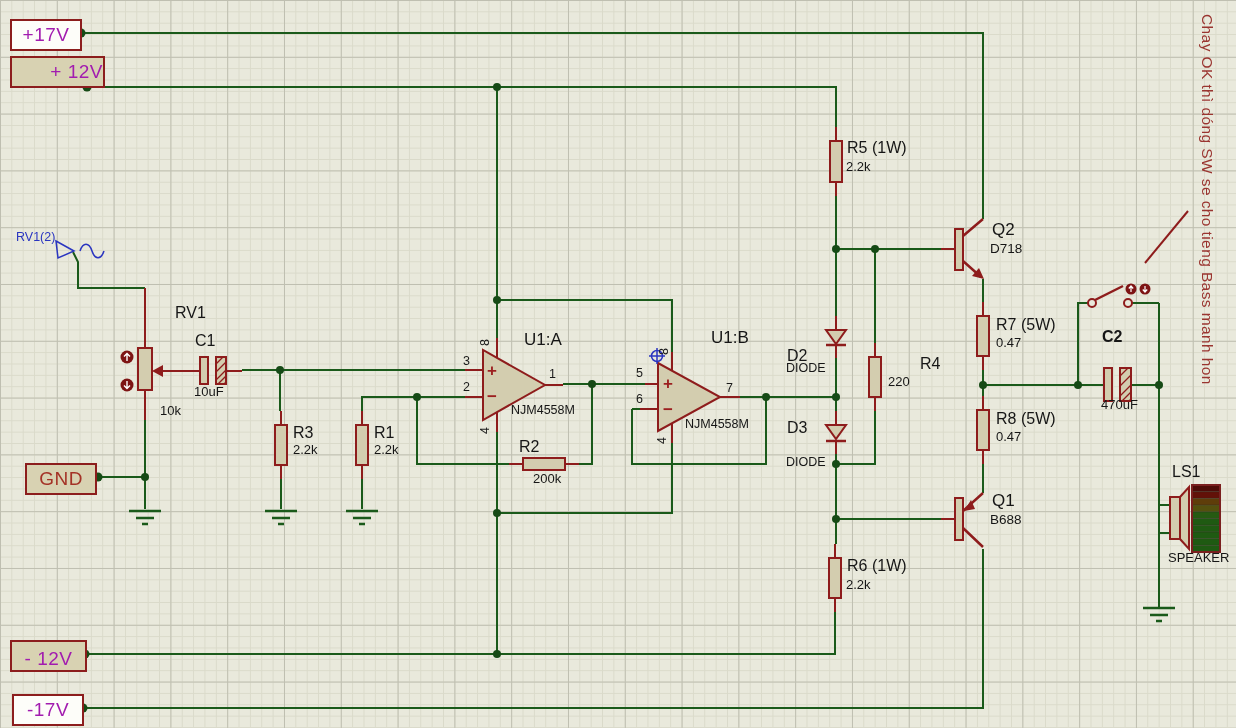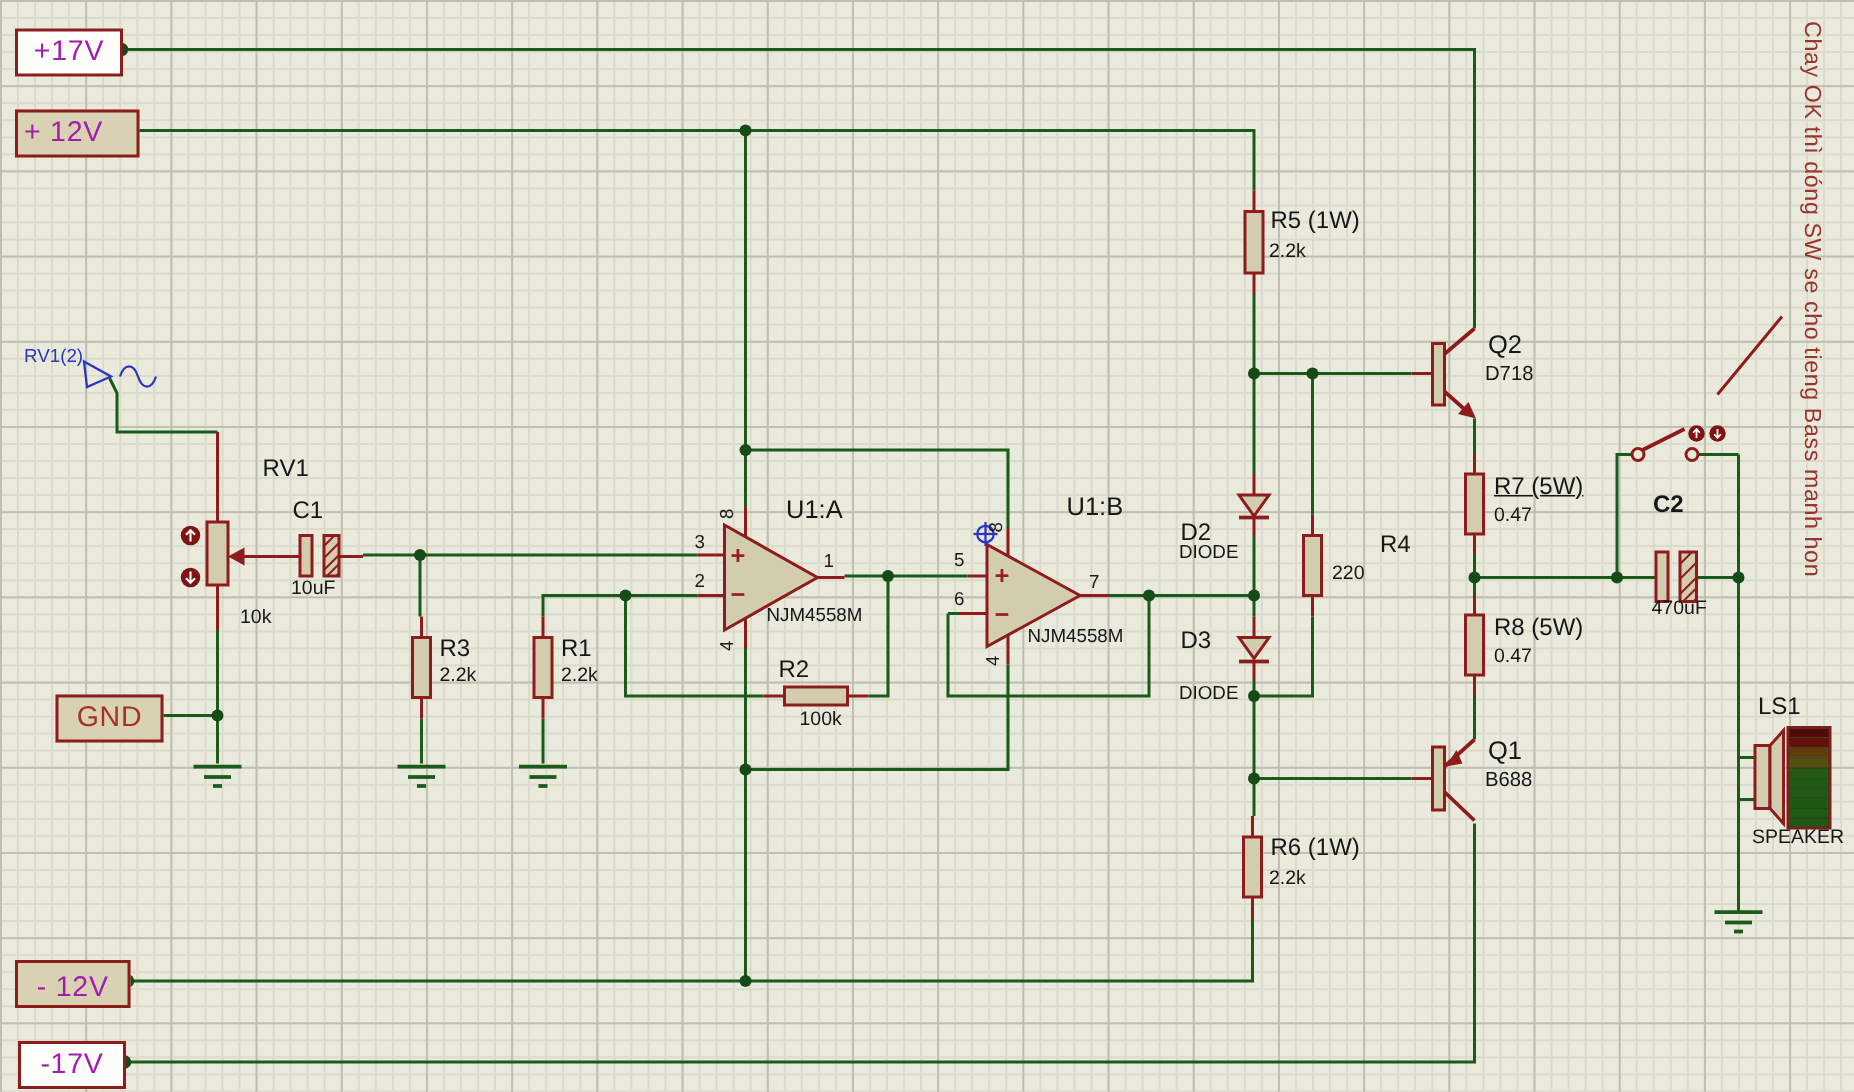--- a/index.html
+++ b/index.html
@@ -20,21 +20,21 @@
   .val{font-size:13px;}
   .chip{font-size:12.5px;}
   .pnum{font-size:12.5px;color:#1a1a1a;}
   .rot{transform:rotate(-90deg);transform-origin:center center;}
   .sgn{position:absolute;color:#9c1f1f;font-size:17px;font-weight:bold;line-height:1;}
   .blue{color:#2a35c0;font-size:12.5px;}
   .term{position:absolute;border:2px solid #8c1d1d;display:flex;align-items:center;justify-content:center;
         font-size:19px;color:#a21caf;letter-spacing:.5px;}
   .tan{background:#d8d2b2;}
   .white{background:#fdfdf9;}
-  .gndtxt{color:#a43226;margin-left:12px;}
+  .gndtxt{color:#a43226;}
   .note{position:absolute;left:1216px;top:14px;width:392px;height:19px;font-size:15.5px;color:#9a3530;
         transform:rotate(90deg);transform-origin:0 0;letter-spacing:.4px;}
 </style>
 </head>
 <body>
 
 <div id="canvas">
 
   <svg id="wires" width="1236" height="728" viewBox="0 0 1236 728">
 
@@ -225,21 +225,21 @@
         <circle cx="87" cy="87" r="4.5"></circle>
         <circle cx="98" cy="477" r="4.5"></circle>
       <circle cx="85" cy="654" r="4.5"></circle>
         <circle cx="83" cy="708" r="4.5"></circle>
     </g>
   </svg>
 
   <div class="term white" style="left:10px;top:19px;width:68px;height:28px;">
       <span>+17V</span>
     </div>
-  <div class="term tan" style="left:10px;top:73px;width:75px;height:28px;justify-content:flex-start;padding-left:4px;">
+  <div class="term tan" style="left:10px;top:56px;width:75px;height:28px;justify-content:flex-end;padding-left:16px;">
       <span>+ 12V</span>
     </div>
   <div class="term tan gndtxt" style="left:25px;top:463px;width:68px;height:28px;">
       <span>GND</span>
     </div>
   <div class="term tan" style="left:10px;top:640px;width:73px;height:28px;align-items:flex-end;">
       <span>- 12V</span>
     </div>
   <div class="term white" style="left:12px;top:694px;width:68px;height:28px;">
       <span>-17V</span>
@@ -253,21 +253,21 @@
   <div class="lbl ref" style="left:195px;top:333px;">C1</div>
   <div class="lbl val" style="left:194px;top:385px;">10uF</div>
 
   <div class="lbl ref" style="left:293px;top:425px;">R3</div>
   <div class="lbl val" style="left:293px;top:443px;">2.2k</div>
 
   <div class="lbl ref" style="left:374px;top:425px;">R1</div>
   <div class="lbl val" style="left:374px;top:443px;">2.2k</div>
 
   <div class="lbl ref" style="left:519px;top:439px;">R2</div>
-  <div class="lbl val" style="left:533px;top:472px;">100k</div>
+  <div class="lbl val" style="left:533px;top:472px;">200k</div>
 
   <div class="lbl ref" style="left:524px;top:331px;font-size:17px;">U1:A</div>
   <div class="lbl chip" style="left:511px;top:404px;">NJM4558M</div>
   <div class="lbl pnum" style="left:463px;top:355px;">3</div>
   <div class="lbl pnum" style="left:463px;top:381px;">2</div>
   <div class="lbl pnum" style="left:549px;top:368px;">1</div>
   <div class="lbl pnum rot" style="left:482px;top:336px;">8</div>
   <div class="lbl pnum rot" style="left:482px;top:424px;">4</div>
   <div class="sgn" style="left:487px;top:362px;">+</div>
   <div class="sgn" style="left:487px;top:388px;">−</div>
@@ -289,21 +289,21 @@
 
   <div class="lbl ref" style="left:888px;top:356px;margin-left:32px;">R4</div>
   <div class="lbl val" style="left:888px;top:375px;">220</div>
 
   <div class="lbl ref" style="left:847px;top:140px;">R5 (1W)</div>
   <div class="lbl val" style="left:846px;top:160px;">2.2k</div>
 
   <div class="lbl ref" style="left:847px;top:558px;">R6 (1W)</div>
   <div class="lbl val" style="left:846px;top:578px;">2.2k</div>
 
-  <div class="lbl ref" style="left:996px;top:317px;text-decoration:underline;">R7 (5W)</div>
+  <div class="lbl ref" style="left:996px;top:317px;">R7 (5W)</div>
   <div class="lbl val" style="left:996px;top:336px;">0.47</div>
 
   <div class="lbl ref" style="left:996px;top:411px;">R8 (5W)</div>
   <div class="lbl val" style="left:996px;top:430px;">0.47</div>
 
   <div class="lbl ref" style="left:992px;top:221px;font-size:17px;">Q2</div>
   <div class="lbl val" style="left:990px;top:242px;font-size:13.5px;">D718</div>
 
   <div class="lbl ref" style="left:992px;top:492px;font-size:17px;">Q1</div>
   <div class="lbl val" style="left:990px;top:513px;font-size:13.5px;">B688</div>

